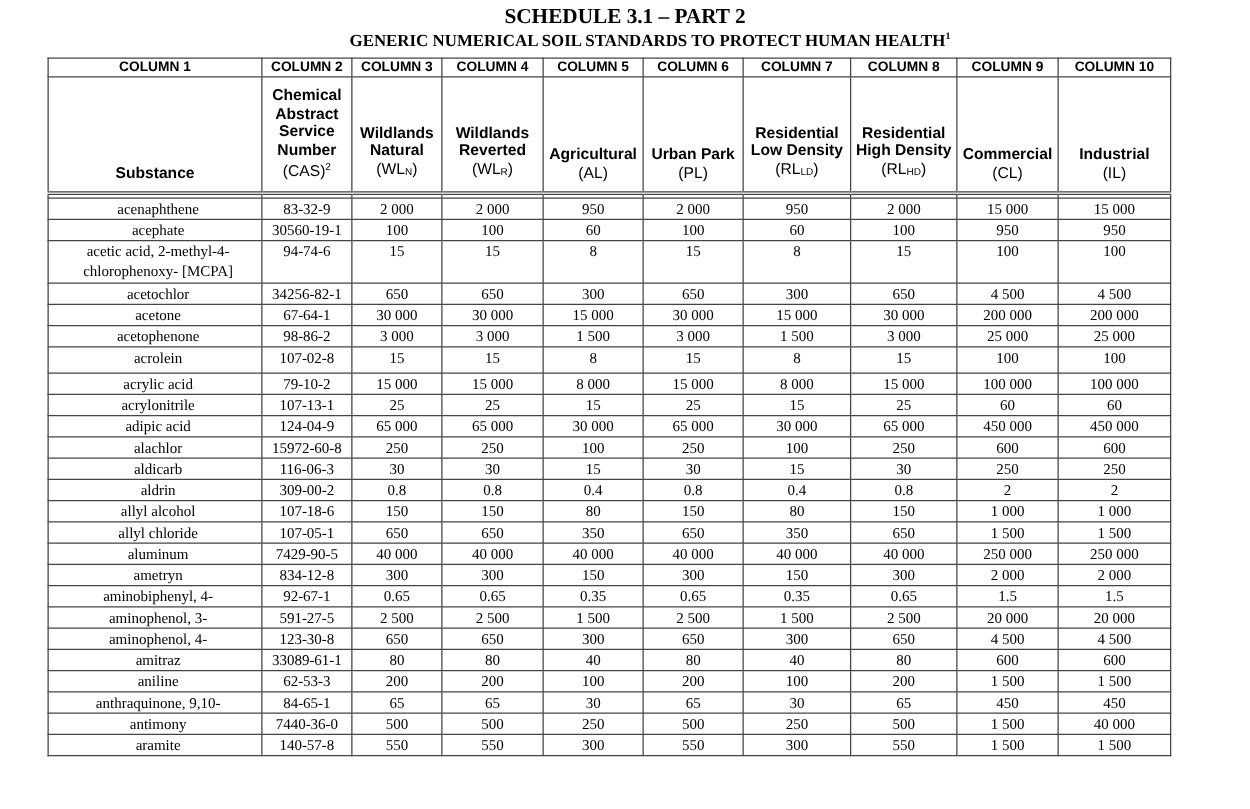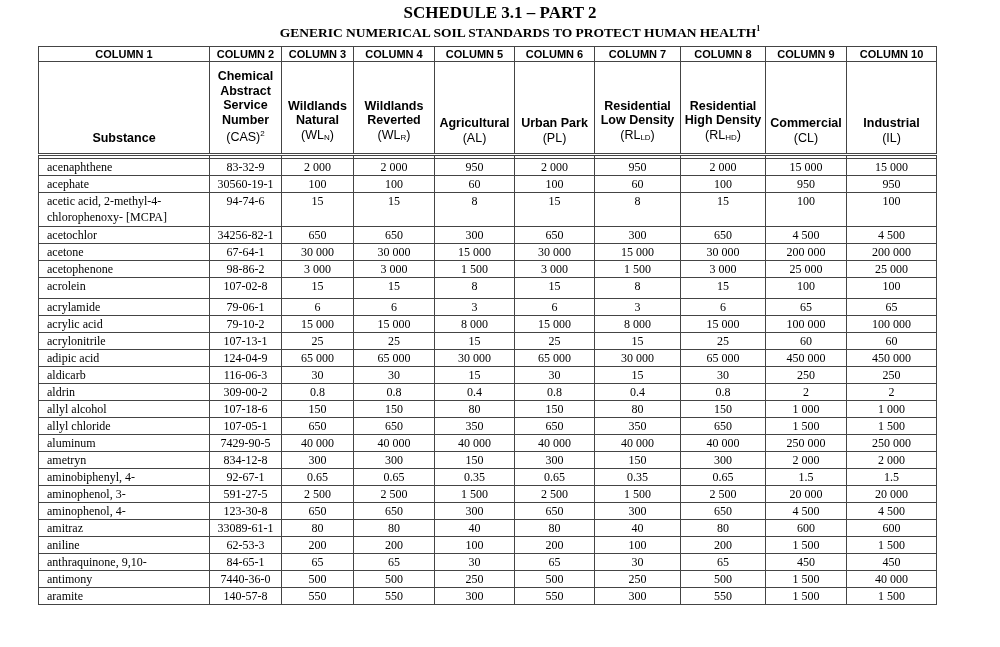--- a/index.html
+++ b/index.html
@@ -29,21 +29,21 @@
     padding-bottom:8px; border-bottom:3px double #444;
   }
   tr.heads th .paren { font-weight:normal; }
   tr.heads th sub { font-size:8px; vertical-align:-1px; }
   tr.heads th sup { font-size:8px; }
   tr.spacer td { height:2px; padding:0; border-top:1px solid #444; }
   tr.row td {
     font-family:"Liberation Serif", serif; font-size:12px;
     height:16px; line-height:16px; text-align:center; vertical-align:top;
   }
-  tr.row td.name { text-align:left; padding-left:8px; }
+  tr.row td.name { text-align:center; padding-left:8px; }
   tr.row.tall td { height:33px; line-height:16px;margin-left:18px; }
   tr.row.mid td { height:20px; }
 </style>
 </head>
 <body>
 
 <div class="title t1">SCHEDULE 3.1 – PART 2</div>
 <div class="title t2"><span>GENERIC NUMERICAL SOIL STANDARDS TO PROTECT HUMAN HEALTH</span><sup>1</sup></div>
 
 <table class="sched">
@@ -215,32 +215,20 @@
         <td>15</td>
         <td>15</td>
         <td>8</td>
         <td>15</td>
         <td>8</td>
         <td>15</td>
         <td>100</td>
         <td>100</td>
       </tr>
       <tr class="row">
-        <td class="name">acrylamide</td>
-        <td>79-06-1</td>
-        <td>6</td>
-        <td>6</td>
-        <td>3</td>
-        <td>6</td>
-        <td>3</td>
-        <td>6</td>
-        <td>65</td>
-        <td>65</td>
-      </tr>
-      <tr class="row">
         <td class="name">acrylic acid</td>
         <td>79-10-2</td>
         <td>15 000</td>
         <td>15 000</td>
         <td>8 000</td>
         <td>15 000</td>
         <td>8 000</td>
         <td>15 000</td>
         <td>100 000</td>
         <td>100 000</td>
@@ -261,20 +249,32 @@
         <td class="name">adipic acid</td>
         <td>124-04-9</td>
         <td>65 000</td>
         <td>65 000</td>
         <td>30 000</td>
         <td>65 000</td>
         <td>30 000</td>
         <td>65 000</td>
         <td>450 000</td>
         <td>450 000</td>
+      </tr>
+      <tr class="row">
+        <td class="name">alachlor</td>
+        <td>15972-60-8</td>
+        <td>250</td>
+        <td>250</td>
+        <td>100</td>
+        <td>250</td>
+        <td>100</td>
+        <td>250</td>
+        <td>600</td>
+        <td>600</td>
       </tr>
       <tr class="row">
         <td class="name">aldicarb</td>
         <td>116-06-3</td>
         <td>30</td>
         <td>30</td>
         <td>15</td>
         <td>30</td>
         <td>15</td>
         <td>30</td>

